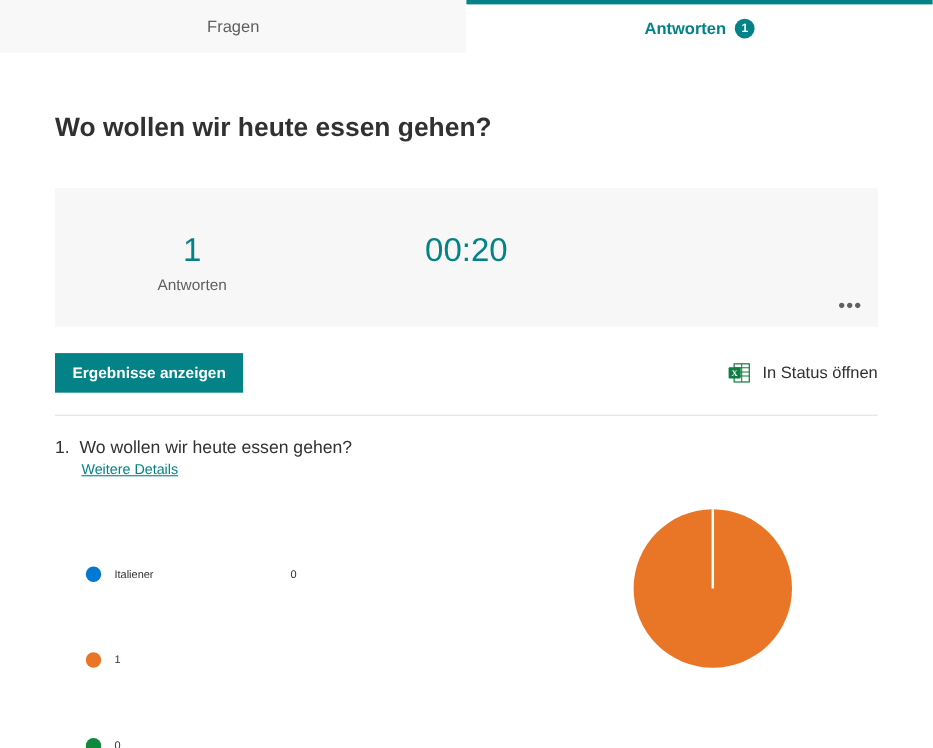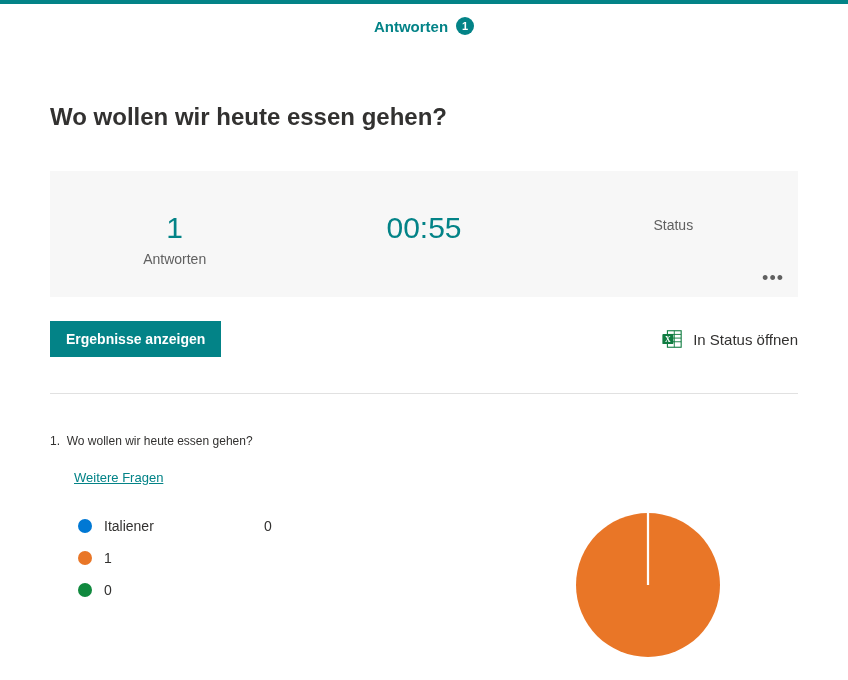--- a/index.html
+++ b/index.html
@@ -9,57 +9,57 @@
 .tab-inactive { background: #f8f8f8; color: #606060; }
 .tab-active { background: #fff; color: #038387; font-weight: 600; border-top: 4px solid #038387; }
 .badge { width: 18px; height: 18px; border-radius: 50%; background: #038387; color: #fff; font-size: 11px; display: flex; align-items: center; justify-content: center; font-weight: 600; }
 .content { padding: 0 50px; }
 .title { font-size: 24px; font-weight: 600; color: #323130; margin: 55px 0 40px; }
 .stats { background: #f7f7f7; display: flex; position: relative; padding: 40px 0 30px; margin-bottom: 24px; }
 .stat { flex: 1; text-align: center; }
 .stat-val { font-size: 30px; font-weight: 300; color: #038387; }
 .stat-lbl { font-size: 14px; color: #606060; margin-top: 6px; }
 .more { position: absolute; right: 14px; bottom: 8px; cursor: pointer; font-size: 18px; color: #606060; letter-spacing: 1px; }
-.actions { display: flex; justify-content: space-between; align-items: center; padding-bottom: 36px; border-bottom: 1px solid #e1e1e1; }
+.actions { display: flex; justify-content: space-between; align-items: center; padding-bottom: 20px; border-bottom: 1px solid #e1e1e1; }
 .btn { background: #038387; color: #fff; padding: 10px 16px; font-size: 14px; font-weight: 600; border: none; cursor: pointer; }
 .excel { display: flex; align-items: center; gap: 10px; font-size: 15px; cursor: pointer; color: #323130; }
 .q { padding: 20px 0; }
-.q-title { font-size: 12px; margin: 20px 0; }
+.q-title { font-size: 16px; margin: 1px 0; }
 .details { color: #038387; font-size: 13px; text-decoration: underline; margin-left: 24px; cursor: pointer; display: inline-block; }
 .q-body { display: flex; margin-top: 24px; }
 .legend { flex: 1; padding-left: 28px; }
-.leg-row { display: flex; align-items: center; height: 32px; font-size: 14px; }
+.leg-row { display: flex; align-items: center; height: 32px; font-size: 10px; margin-top: 46px; }
 .dot { width: 14px; height: 14px; border-radius: 50%; margin-right: 12px; }
 .leg-label { width: 160px; }
 .leg-count { width: 40px; }
 .chart { flex: 0 0 300px; display: flex; justify-content: center; }
 </style>
 </head>
 <body>
 
 <div class="tabs">
+  <div class="tab tab-inactive">Fragen</div>
   <div class="tab tab-active">
     <span>Antworten</span>
     <span class="badge">1</span>
   </div>
 </div>
 
 <div class="content">
   <h1 class="title">Wo wollen wir heute essen gehen?</h1>
 
   <div class="stats">
     <div class="stat">
       <div class="stat-val">1</div>
       <div class="stat-lbl">Antworten</div>
     </div>
     <div class="stat">
-      <div class="stat-val">00:55</div>
+      <div class="stat-val">00:20</div>
     </div>
     <div class="stat">
-      <div class="stat-lbl">Status</div>
     </div>
     <div class="more">•••</div>
   </div>
 
   <div class="actions">
     <button class="btn">Ergebnisse anzeigen</button>
     <div class="excel">
       <svg width="22" height="22" viewBox="0 0 24 24">
         <rect x="7" y="3" width="15" height="18" fill="#fff" stroke="#107c41" stroke-width="1.2"></rect>
         <line x1="7" y1="7" x2="22" y2="7" stroke="#107c41" stroke-width="1"></line>
@@ -71,21 +71,21 @@
       </svg>
       <span>In Status öffnen</span>
     </div>
   </div>
 
   <div class="q">
     <div class="q-title">
       <span>1.</span>
       &nbsp;<span>Wo wollen wir heute essen gehen?</span>
     </div>
-    <a class="details">Weitere Fragen</a>
+    <a class="details">Weitere Details</a>
     <div class="q-body">
       <div class="legend">
         <div class="leg-row">
           <span class="dot" style="background:#0078d4"></span>
           <span class="leg-label">Italiener</span>
           <span class="leg-count">0</span>
         </div>
         <div class="leg-row">
           <span class="dot" style="background:#e97627"></span>
           <span class="leg-count">1</span>

